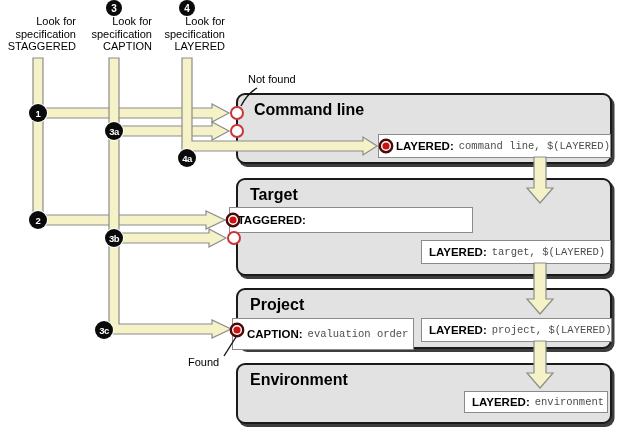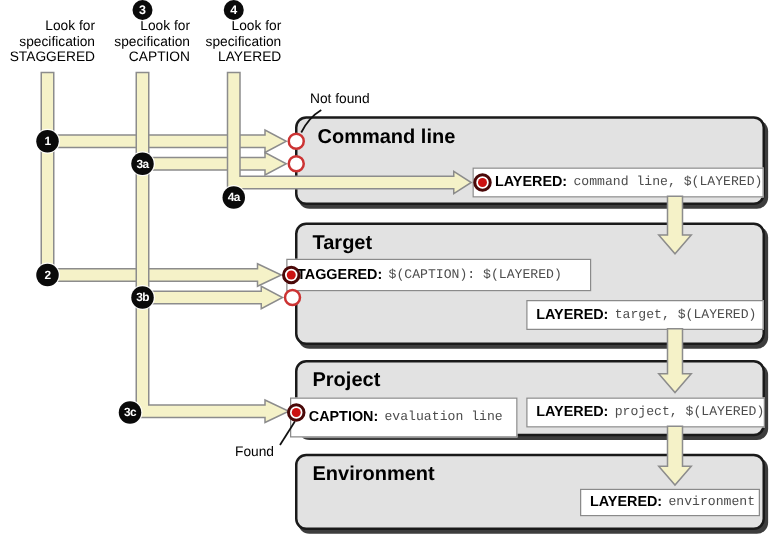--- a/index.html
+++ b/index.html
@@ -65,29 +65,28 @@
   <div class="scope-box" style="left:236px;top:363px;width:376px;height:61px;">
     <span class="scope-title">Environment</span>
   </div>
 
   <div class="spec-box" style="left:378px;top:134px;width:233px;height:24px;padding-left:17px;">
     <span class="spec-kw">LAYERED:</span>
     <span class="spec-val">command line, $(LAYERED)</span>
   </div>
   <div class="spec-box" style="left:229px;top:207px;width:244px;height:26px;">
     <span class="spec-kw">STAGGERED:</span>
-    <span class="spec-val">$(CAPTION): $(LAYERED)</span>
   </div>
   <div class="spec-box" style="left:421px;top:240px;width:190px;height:24px;padding-left:7px;">
     <span class="spec-kw">LAYERED:</span>
     <span class="spec-val">target, $(LAYERED)</span>
   </div>
   <div class="spec-box" style="left:232px;top:318px;width:182px;height:32px;padding-left:14px;">
     <span class="spec-kw">CAPTION:</span>
-    <span class="spec-val">evaluation line</span>
+    <span class="spec-val">evaluation order</span>
   </div>
   <div class="spec-box" style="left:421px;top:318px;width:191px;height:24px;padding-left:7px;">
     <span class="spec-kw">LAYERED:</span>
     <span class="spec-val">project, $(LAYERED)</span>
   </div>
   <div class="spec-box" style="left:464px;top:391px;width:144px;height:22px;padding-left:7px;">
     <span class="spec-kw">LAYERED:</span>
     <span class="spec-val">environment</span>
   </div>
 

